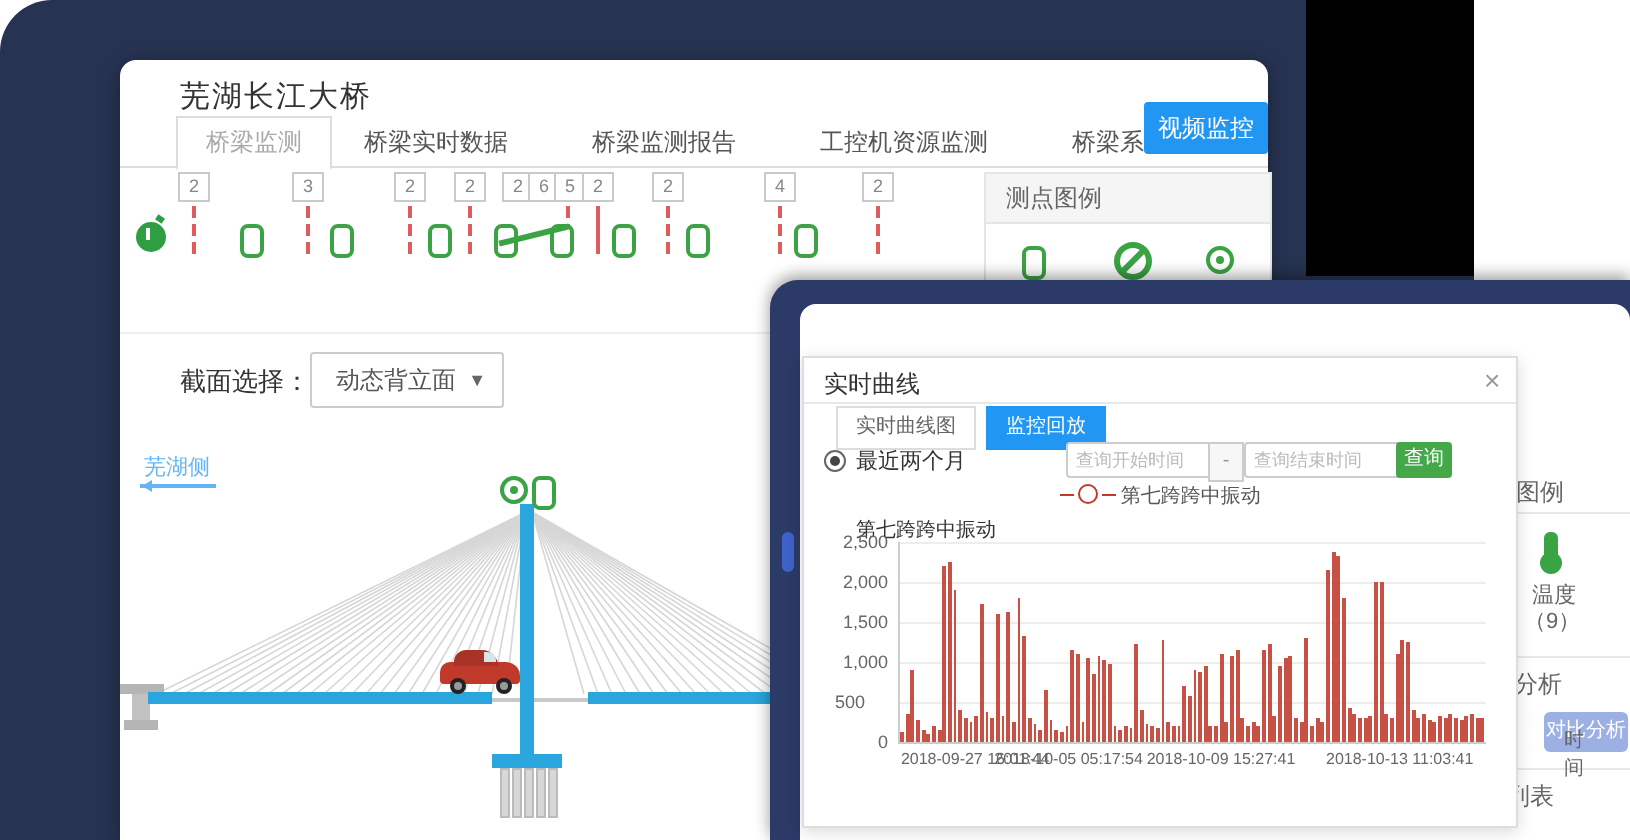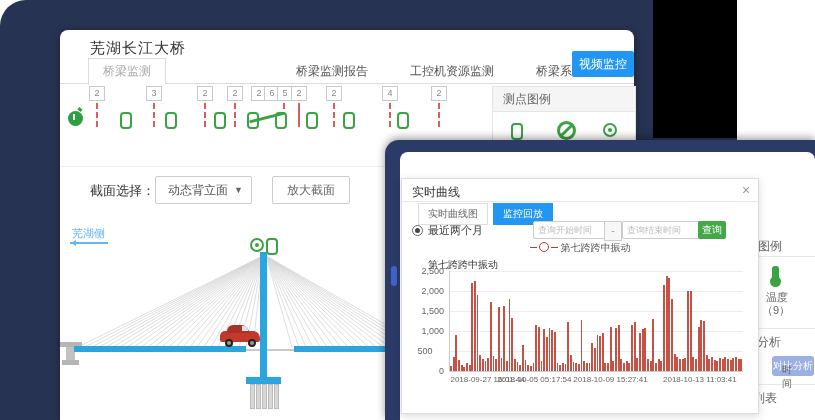--- a/index.html
+++ b/index.html
@@ -113,20 +113,21 @@
 <div id="canvas">
 
   <div class="abs bg-navy"></div>
   <div class="abs black-block"></div>
   <div class="abs white-block"></div>
 
   <div class="abs main-window">
     <div class="abs mw-title">芜湖长江大桥</div>
     <div class="abs tabbar" id="main-tabbar">
         <div class="tab active" style="left: 28px;">桥梁监测</div>
+        <div class="tab" style="left: 108px;">桥梁实时数据</div>
         <div class="tab" style="left: 336px;">工控机资源监测</div>
         <div class="tab" style="left: 222px;">桥梁监测报告</div>
         <div class="tab" style="left: 462px;">桥梁系统报警</div>
       </div>
     <div class="abs video-btn">视频监控</div>
 
     <div class="abs sensor-row" id="sensor-row">
         <div class="ic-clock" style="left: 8px;"></div>
         <div class="badge" style="left: 29px;">2</div>
         <div class="dashline" style="left: 36px;"></div>
@@ -166,21 +167,20 @@
       <span class="ic-camera" style="left:110px;top:36px;"></span>
     </div>
 
     <div class="abs mw-divider"></div>
 
     <div class="abs sec-label">截面选择：</div>
     <div class="abs sec-select">
       <span>动态背立面</span>
       <span class="caret abs">▼</span>
     </div>
-    <div class="abs zoom-btn">放大截面</div>
 
     <div class="abs side-label">芜湖侧</div>
     <div class="abs side-arrow"></div>
   </div>
 
   <div class="abs bridge">
     <svg id="cables" width="370" height="130" style="position:absolute;left:0;top:0;">
         <line x1="203" y1="20" x2="18" y2="111" stroke="#d6d6d6" stroke-width="0.8"></line>
         <line x1="203" y1="20" x2="25" y2="111" stroke="#d6d6d6" stroke-width="0.8"></line>
         <line x1="203" y1="20" x2="32" y2="111" stroke="#d6d6d6" stroke-width="0.8"></line>

